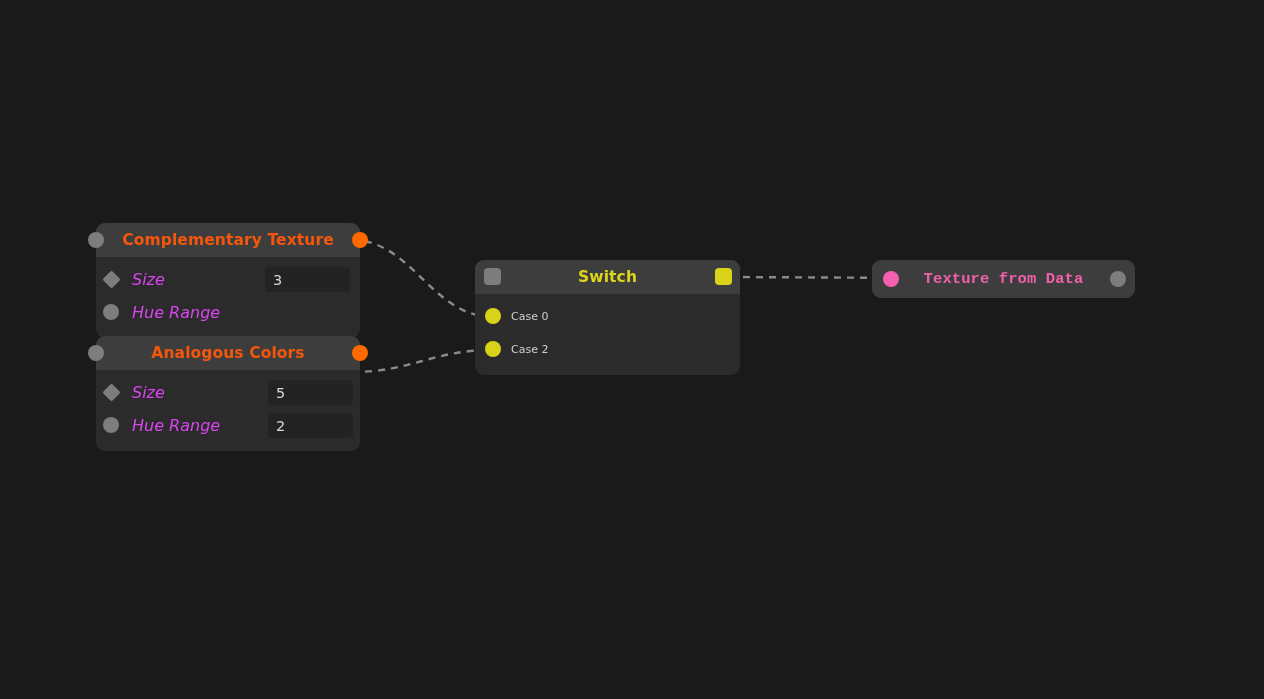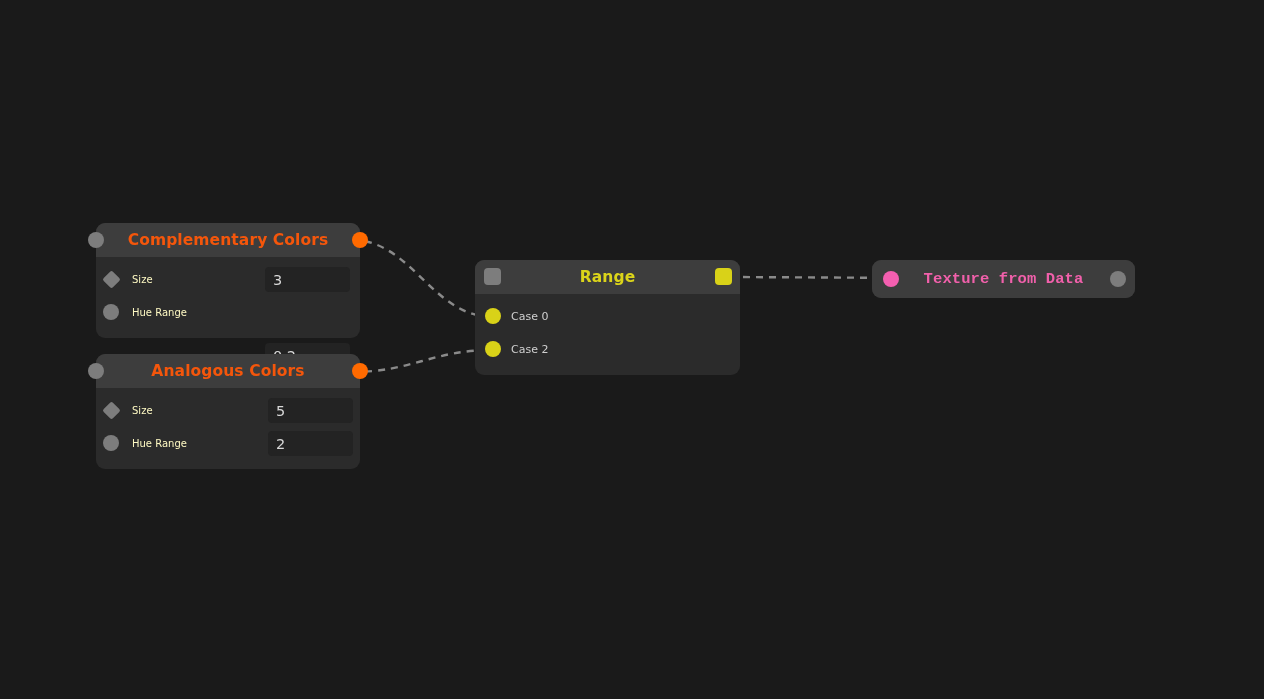--- a/index.html
+++ b/index.html
@@ -98,23 +98,24 @@
 
   .prop-row {
     position: relative;
     height: 33px;
     display: flex;
     align-items: center;
   }
   .prop-label {
     position: absolute;
     left: 36px;
-    font-size: 10px;
-    color: #fef9c3;
+    font-size: 16px;
+    color: #d946ef;
     white-space: nowrap;
+    font-style: italic;
   }
   .prop-value {
     position: absolute;
     top: 4px;
     height: 25px;
     background: #232323;
     border-radius: 4px;
     display: flex;
     align-items: center;
     padding-left: 8px;
@@ -144,38 +145,38 @@
 
   <svg id="edges" viewBox="0 0 1264 699" xmlns="http://www.w3.org/2000/svg">
     <path d="M 352 240 C 412 240, 432 317, 493 317" fill="none" stroke="#8a8a8a" stroke-width="2.4" stroke-dasharray="7 6" stroke-linecap="butt"></path>
     <path d="M 352 372 C 412 372, 432 350, 493 350" fill="none" stroke="#8a8a8a" stroke-width="2.4" stroke-dasharray="7 6" stroke-linecap="butt"></path>
     <path d="M 730 277 L 1100 279" fill="none" stroke="#8a8a8a" stroke-width="2.4" stroke-dasharray="7 6" stroke-linecap="butt"></path>
   </svg>
 
   <div class="node" style="left:96px; top:223px; width:264px; height:110px;">
     <div class="node-header">
       <span class="socket circle sock-gray" style="left:-8px; top:9px;"></span>
-      <span class="node-title title-orange">Complementary Colors</span>
+      <span class="node-title title-orange">Complementary Texture</span>
       <span class="socket circle sock-orange" style="right:-8px; top:9px;"></span>
     </div>
     <div class="node-body">
       <div class="prop-row">
         <span class="socket diamond sock-gray" style="left:9px; top:10px;"></span>
         <span class="prop-label">Size</span>
         <span class="prop-value" style="left:169px; width:85px;">3</span>
       </div>
       <div class="prop-row">
         <span class="socket circle sock-gray" style="left:7px; top:8px;"></span>
         <span class="prop-label">Hue Range</span>
         <span class="prop-value" style="left:169px; width:85px;margin-top:43px;">0.2</span>
       </div>
     </div>
   </div>
 
-  <div class="node" style="left:96px; top:354px; width:264px; height:110px;">
+  <div class="node" style="left:96px; top:336px; width:264px; height:110px;">
     <div class="node-header">
       <span class="socket circle sock-gray" style="left:-8px; top:9px;"></span>
       <span class="node-title title-orange">Analogous Colors</span>
       <span class="socket circle sock-orange" style="right:-8px; top:9px;"></span>
     </div>
     <div class="node-body">
       <div class="prop-row">
         <span class="socket diamond sock-gray" style="left:9px; top:10px;"></span>
         <span class="prop-label">Size</span>
         <span class="prop-value" style="left:172px; width:85px;">5</span>
@@ -184,21 +185,21 @@
         <span class="socket circle sock-gray" style="left:7px; top:8px;"></span>
         <span class="prop-label">Hue Range</span>
         <span class="prop-value" style="left:172px; width:85px;">2</span>
       </div>
     </div>
   </div>
 
   <div class="node" style="left:475px; top:260px; width:265px; height:108px;">
     <div class="node-header">
       <span class="socket square sock-gray" style="left:9px; top:8px;"></span>
-      <span class="node-title title-yellow">Range</span>
+      <span class="node-title title-yellow">Switch</span>
       <span class="socket square sock-yellow" style="right:8px; top:8px;"></span>
     </div>
     <div class="node-body">
       <div class="case-row">
         <span class="socket circle sock-yellow" style="left:10px; top:8px;"></span>
         <span class="case-label">Case 0</span>
       </div>
       <div class="case-row">
         <span class="socket circle sock-yellow" style="left:10px; top:8px;"></span>
         <span class="case-label">Case 2</span>

